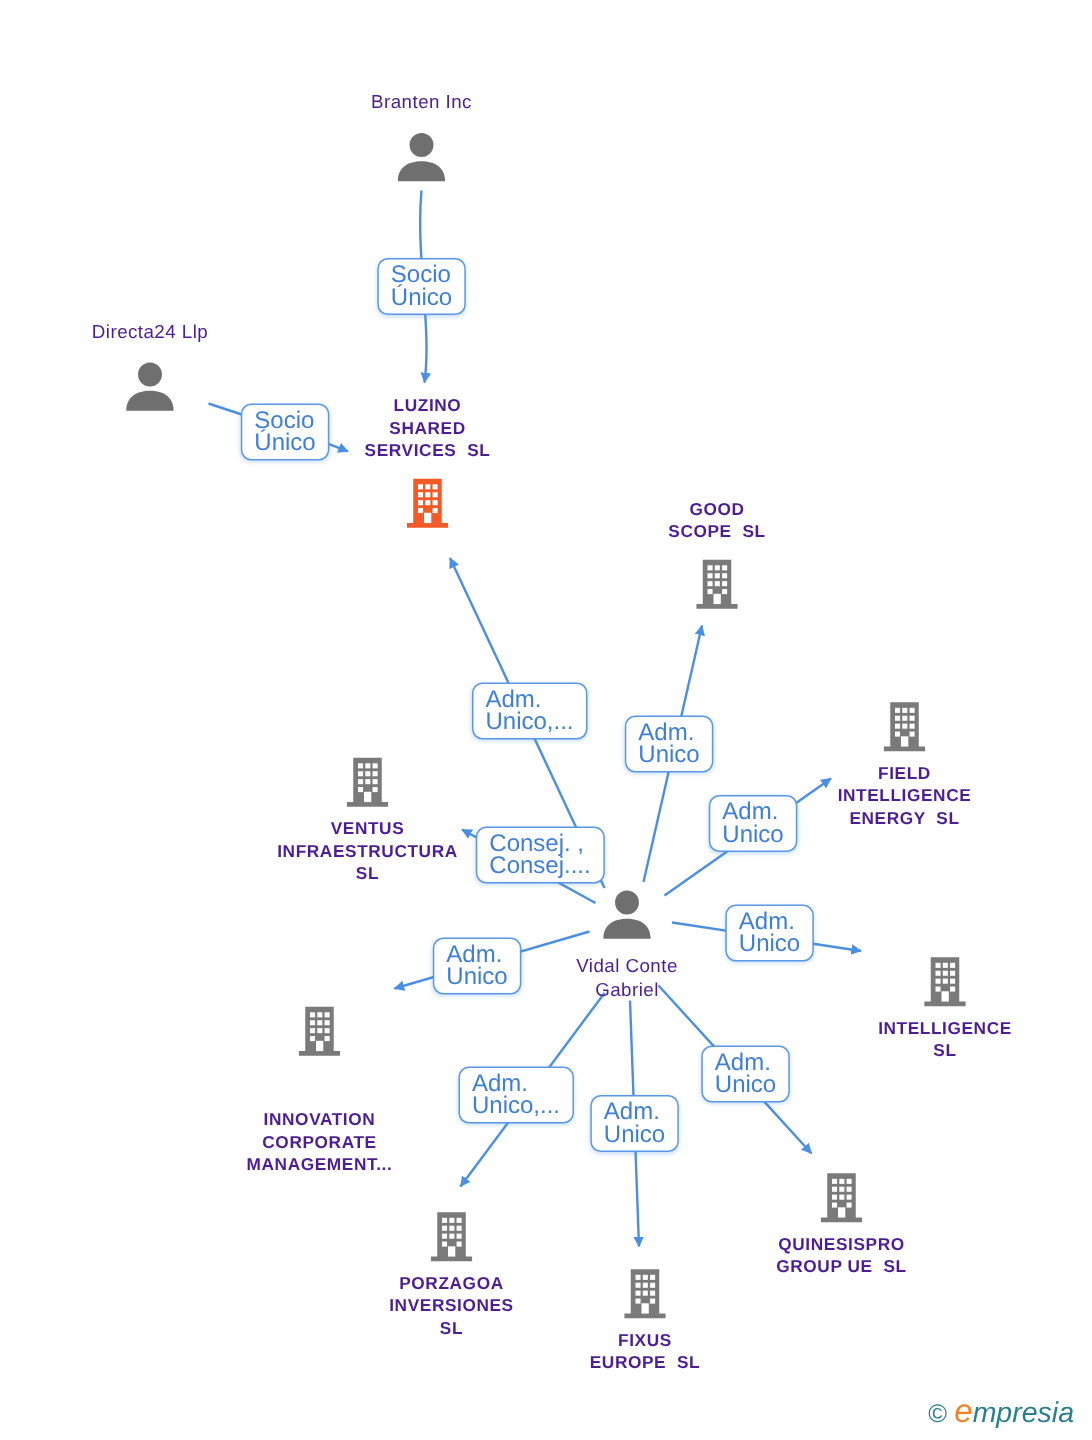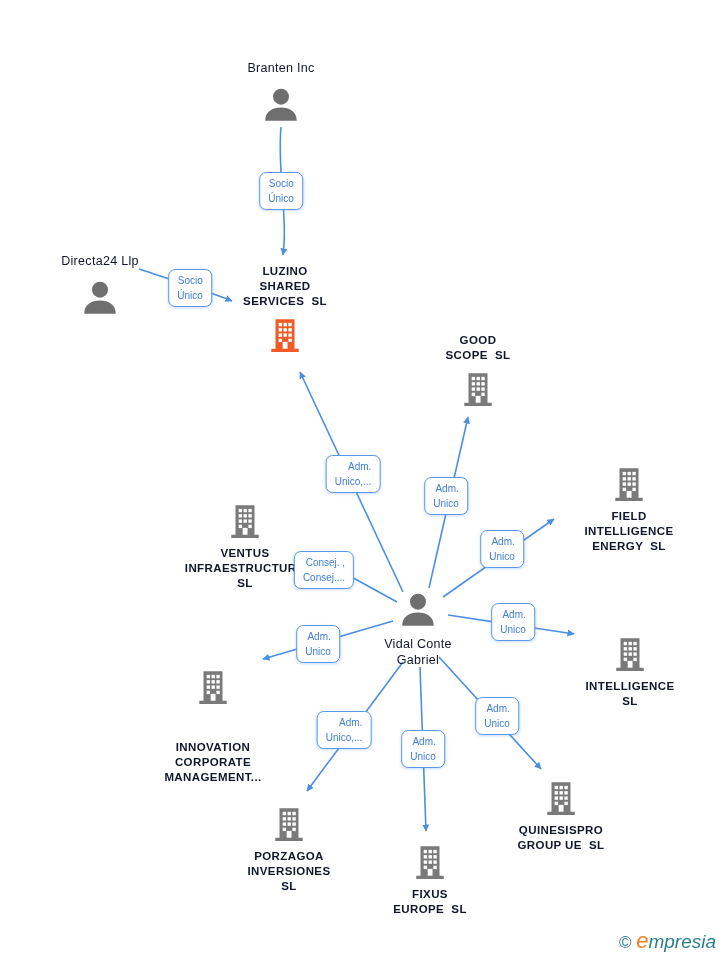--- a/index.html
+++ b/index.html
@@ -1,32 +1,32 @@
 <!DOCTYPE html>
 <html><head>
 <meta charset="utf-8">
 <style>
   html,body{margin:0;padding:0;background:#ffffff;}
   .canvas{position:relative;width:728px;height:960px;background:#fff;overflow:hidden;
           font-family:"Liberation Sans",sans-serif;}
   .edges{position:absolute;left:0;top:0;z-index:1;}
   .edge{stroke:#4a8fe2;stroke-width:1.6;fill:none;}
   .node{position:absolute;display:flex;flex-direction:column;align-items:center;width:170px;z-index:2;}
-  .nlabel{white-space:pre-wrap;text-align:center;color:#0f172a;}
+  .nlabel{white-space:pre-wrap;text-align:center;color:#4c1d95;}
   .company-label{font-size:11.5px;font-weight:bold;letter-spacing:.4px;line-height:15px;}
   .person-label{font-size:12.5px;line-height:15.5px;letter-spacing:.3px;}
   .icon{display:block;}
   .building-icon{width:38px;height:38px;color:#7a7a7a;}
   .node.orange .building-icon{color:#f25a28;}
   .person-icon{width:42px;height:42px;color:#6f6f6f;}
   .label-first .icon{margin-top:7px;}
   .icon-first .nlabel{margin-top:6px;}
   .elabel{position:absolute;transform:translate(-50%,-50%);z-index:3;background:#fff;
           border:1.5px solid #5b97e8;border-radius:7px;color:#3f7fd6;
-          font-size:10px;line-height:15px;padding:3px 8px;text-align:right;
+          font-size:16px;line-height:15px;padding:3px 8px;text-align:left;
           white-space:pre-wrap;box-shadow:0 1px 3px rgba(74,143,226,.3);}
   .footer{position:absolute;right:12px;bottom:6px;z-index:4;font-size:17px;}
   .copy{color:#2a7f8e;}
   .brand{font-family:Liberation Sans, sans-serif;font-style:italic;color:#2a7f8e;font-size:19px;}
   .brand-e{color:#f08326;font-size:22px;}
 </style>
 </head>
 <body>
 
 <div class="canvas">
@@ -72,21 +72,21 @@
     <path class="edge" marker-end="url(#arrow)" d="M439,657 L541,769"></path>
   </svg>
 
   <div class="node label-first" style="left:196px;top:61px;">
     <span class="nlabel person-label">Branten Inc</span>
     <svg class="icon person-icon" viewBox="0 0 40 40">
         <use href="#sym-person"></use>
       </svg>
   </div>
 
-  <div class="node label-first" style="left:15px;top:214px;margin-top:40px;">
+  <div class="node label-first" style="left:15px;top:214px;">
     <span class="nlabel person-label">Directa24 Llp</span>
     <svg class="icon person-icon" viewBox="0 0 40 40">
         <use href="#sym-person"></use>
       </svg>
   </div>
 
   <div class="node label-first" style="left:393px;top:333px;">
     <span class="nlabel company-label">GOOD
 SCOPE  SL</span>
     <svg class="icon building-icon" viewBox="0 0 36 36">
@@ -96,21 +96,21 @@
 
   <div class="node label-first orange" style="left:200px;top:264px;">
     <span class="nlabel company-label">LUZINO
 SHARED
 SERVICES  SL</span>
     <svg class="icon building-icon" viewBox="0 0 36 36">
         <use href="#sym-building"></use>
       </svg>
   </div>
 
-  <div class="node icon-first" style="left:544px;top:465px;align-items:center;">
+  <div class="node icon-first" style="left:518px;top:465px;align-items:center;">
     <svg class="icon building-icon" viewBox="0 0 36 36">
         <use href="#sym-building"></use>
       </svg>
     <span class="nlabel company-label">FIELD
 INTELLIGENCE
 ENERGY  SL</span>
   </div>
 
   <div class="node icon-first" style="left:160px;top:502px;justify-content:space-between;">
     <svg class="icon building-icon" viewBox="0 0 36 36">
@@ -139,21 +139,21 @@
 
   <div class="node icon-first" style="left:128px;top:668px;gap:28px;">
     <svg class="icon building-icon" viewBox="0 0 36 36">
         <use href="#sym-building"></use>
       </svg>
     <span class="nlabel company-label">INNOVATION
 CORPORATE
 MANAGEMENT...</span>
   </div>
 
-  <div class="node icon-first" style="left:204px;top:805px;">
+  <div class="node icon-first" style="left:216px;top:805px;">
     <svg class="icon building-icon" viewBox="0 0 36 36">
         <use href="#sym-building"></use>
       </svg>
     <span class="nlabel company-label">PORZAGOA
 INVERSIONES
 SL</span>
   </div>
 
   <div class="node icon-first" style="left:476px;top:779px;">
     <svg class="icon building-icon" viewBox="0 0 36 36">
@@ -174,21 +174,21 @@
   <div class="elabel" style="left:281px;top:191px;">Socio
 Único</div>
   <div class="elabel" style="left:190px;top:288px;">Socio
 Único</div>
   <div class="elabel" style="left:353px;top:474px;">Adm.
 Unico,...</div>
   <div class="elabel" style="left:446px;top:496px;">Adm.
 Unico</div>
   <div class="elabel" style="left:502px;top:549px;">Adm.
 Unico</div>
-  <div class="elabel" style="left:324px;top:570px;">Consej. ,
+  <div class="elabel" style="left:360px;top:570px;">Consej. ,
 Consej....</div>
   <div class="elabel" style="left:513px;top:622px;">Adm.
 Unico</div>
   <div class="elabel" style="left:318px;top:644px;">Adm.
 Unico</div>
   <div class="elabel" style="left:344px;top:730px;">Adm.
 Unico,...</div>
   <div class="elabel" style="left:423px;top:749px;">Adm.
 Unico</div>
   <div class="elabel" style="left:497px;top:716px;">Adm.

